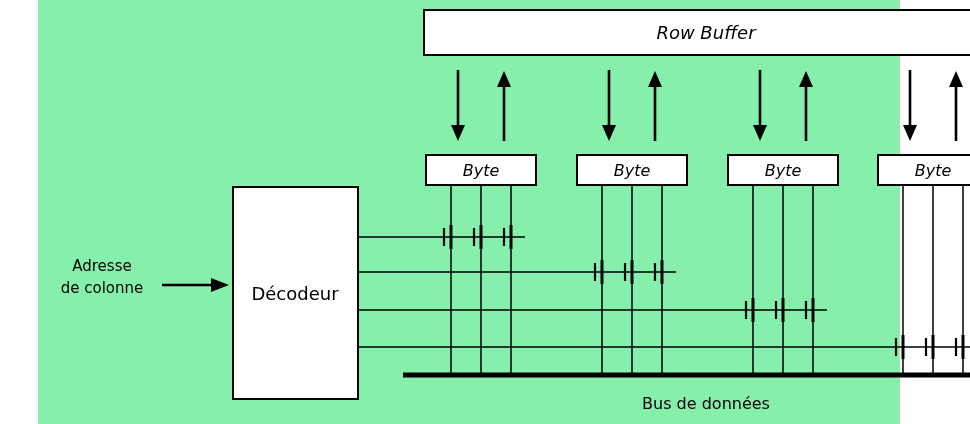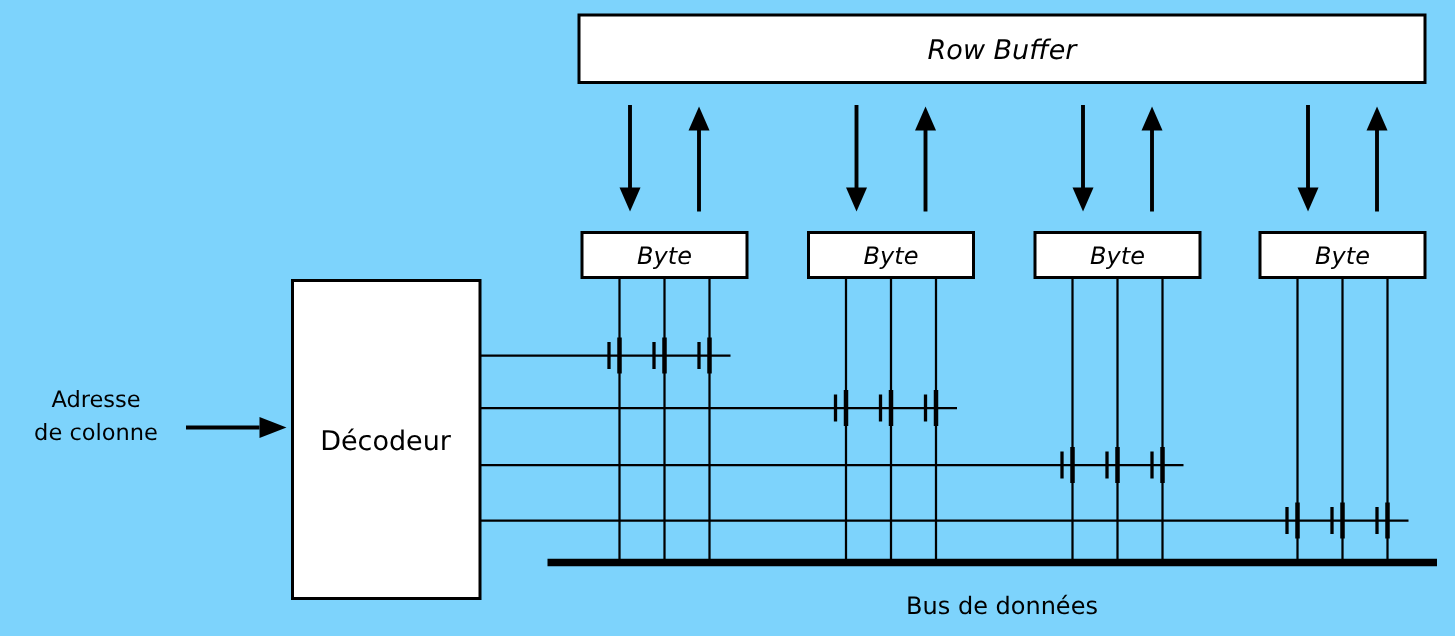--- a/index.html
+++ b/index.html
@@ -1,20 +1,21 @@
 <!DOCTYPE html>
 <html><head>
 <meta charset="utf-8">
 <style>
   html, body { margin: 0; padding: 0; background: #ffffff; }
   .stage {
     position: relative;
-    width: 970px; height: 424px;
-    background: #7dd3fc;
+    width: 862px; height: 424px;
+    background: #86efac;
     font-family: "DejaVu Sans", "Liberation Sans", sans-serif;
+    margin-left: 38px;
   }
   svg { display: block; font-family: "DejaVu Sans", "Liberation Sans", sans-serif; }
   .box     { fill: #ffffff; stroke: #000000; stroke-width: 2; }
   .wire    { stroke: #000000; stroke-width: 1.5; fill: none; }
   .arrowline { stroke: #000000; stroke-width: 2.6; fill: none; }
   .arrowhead { fill: #000000; stroke: none; }
   .gate    { stroke: #000000; stroke-width: 2.2; }
   .chan    { stroke: #000000; stroke-width: 3; }
   .bus     { stroke: #000000; stroke-width: 5; }
   text { fill: #000000; }

